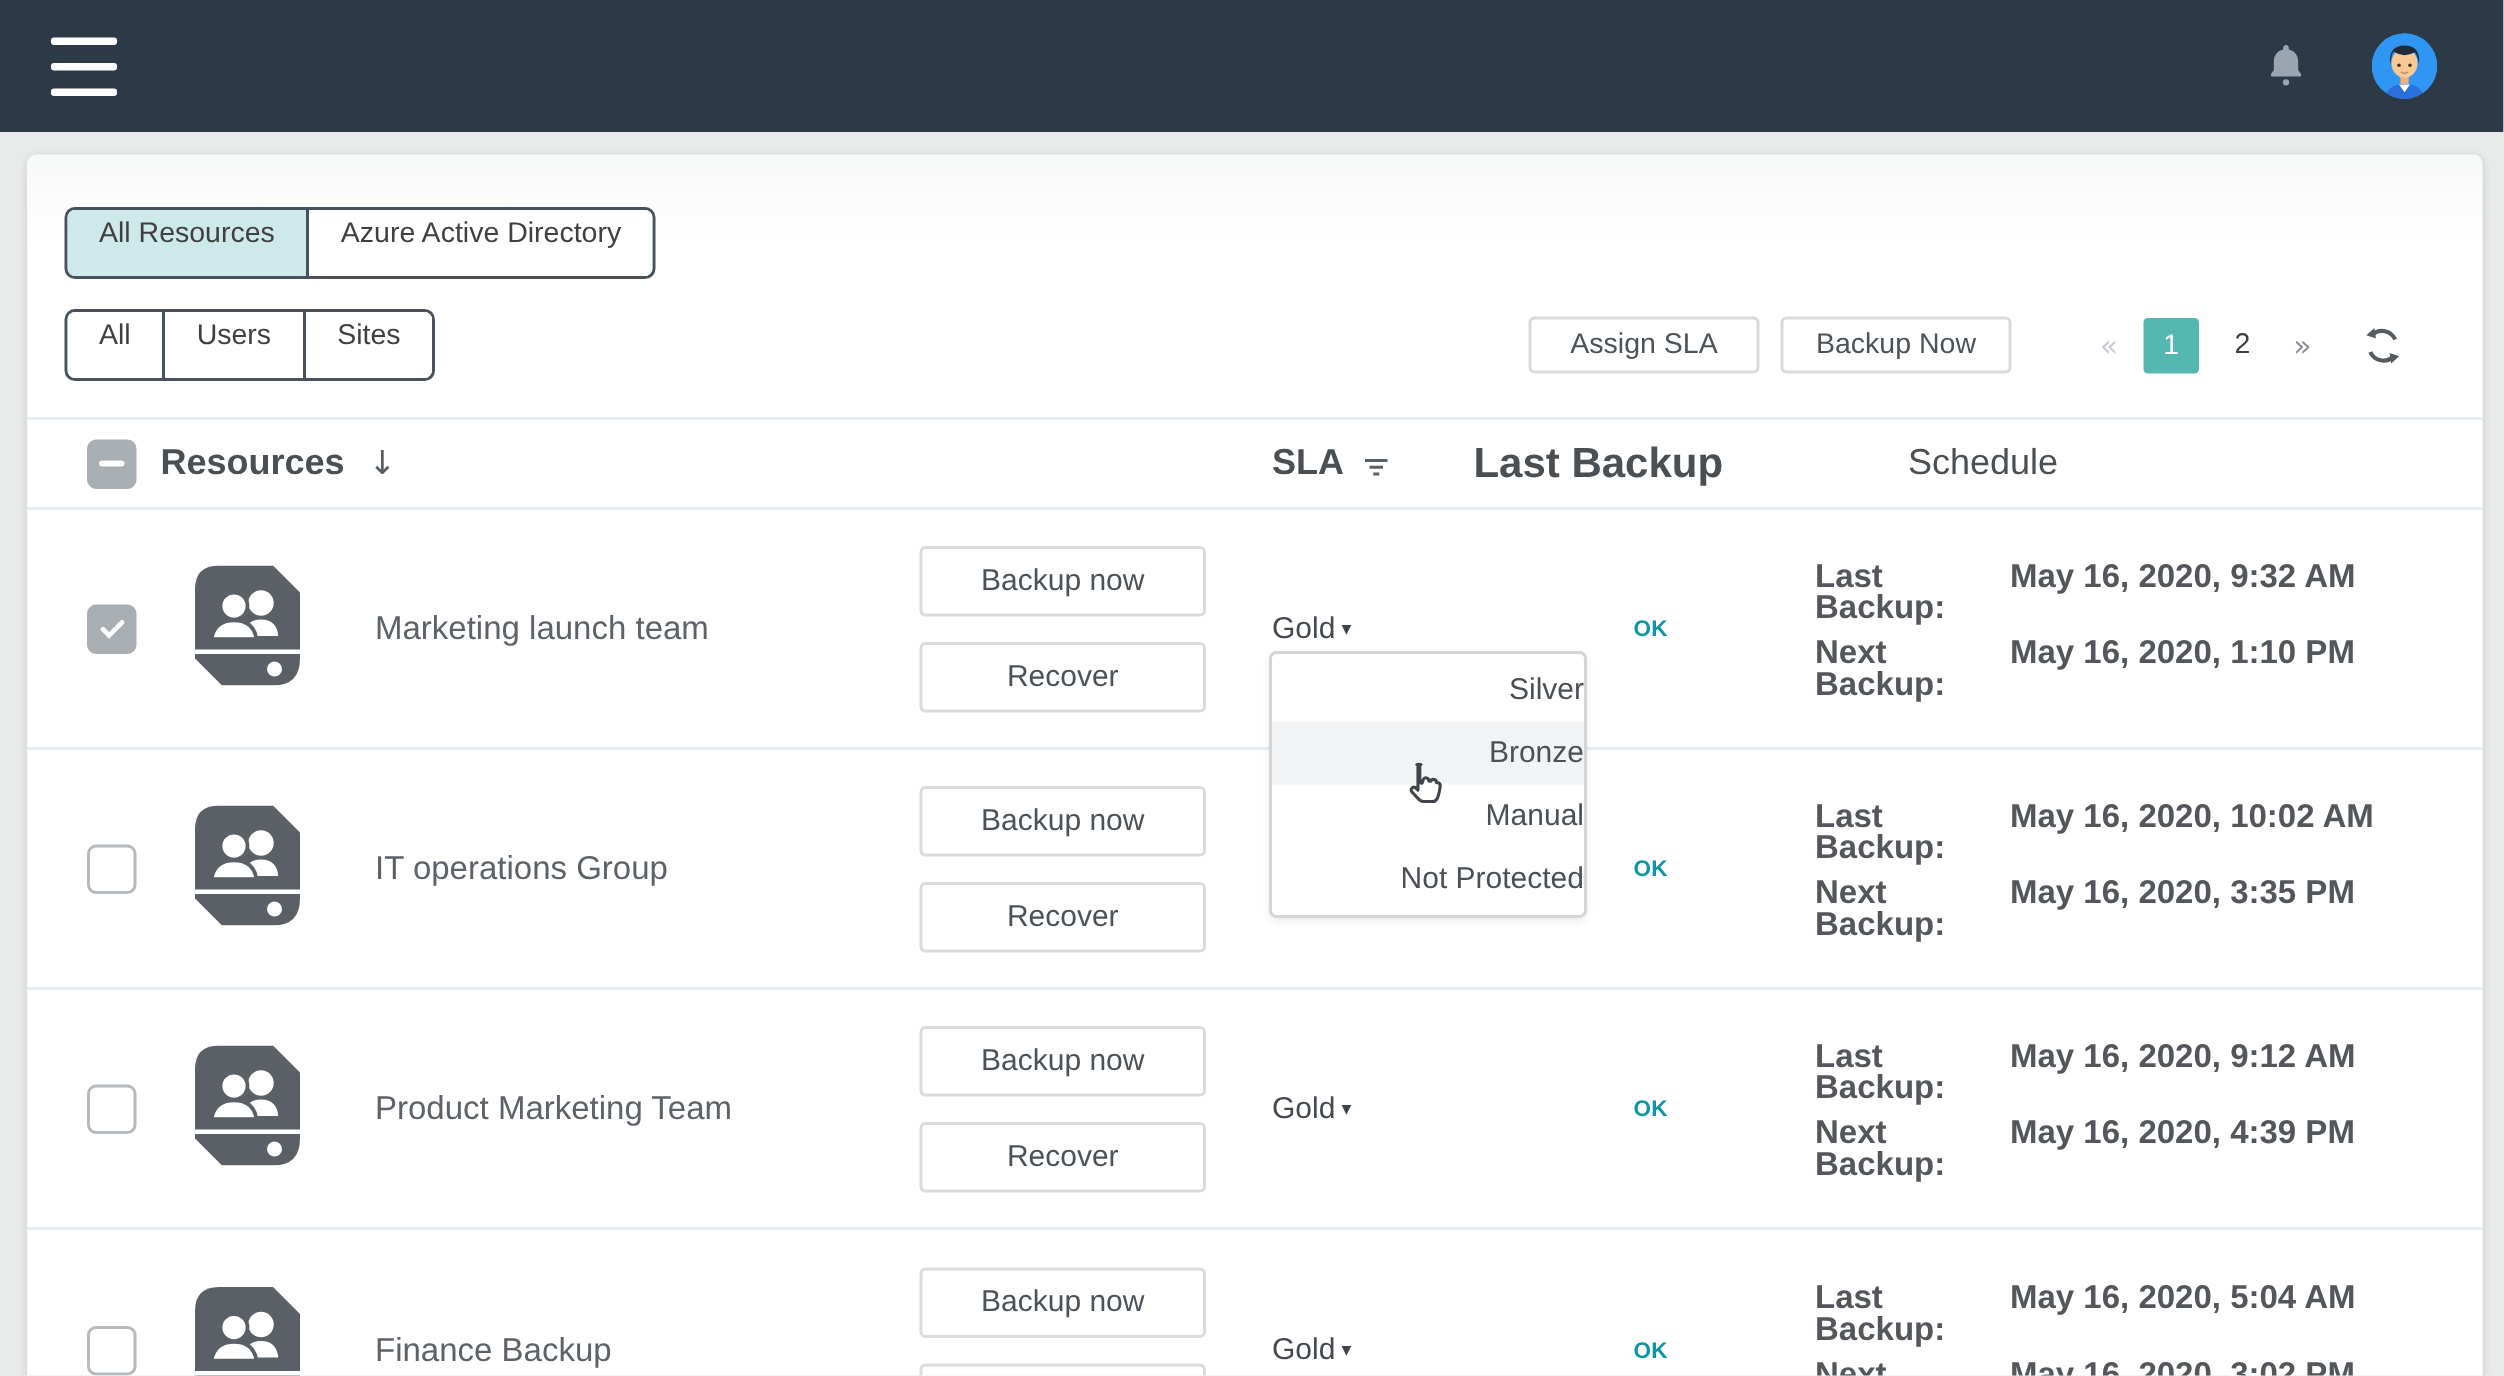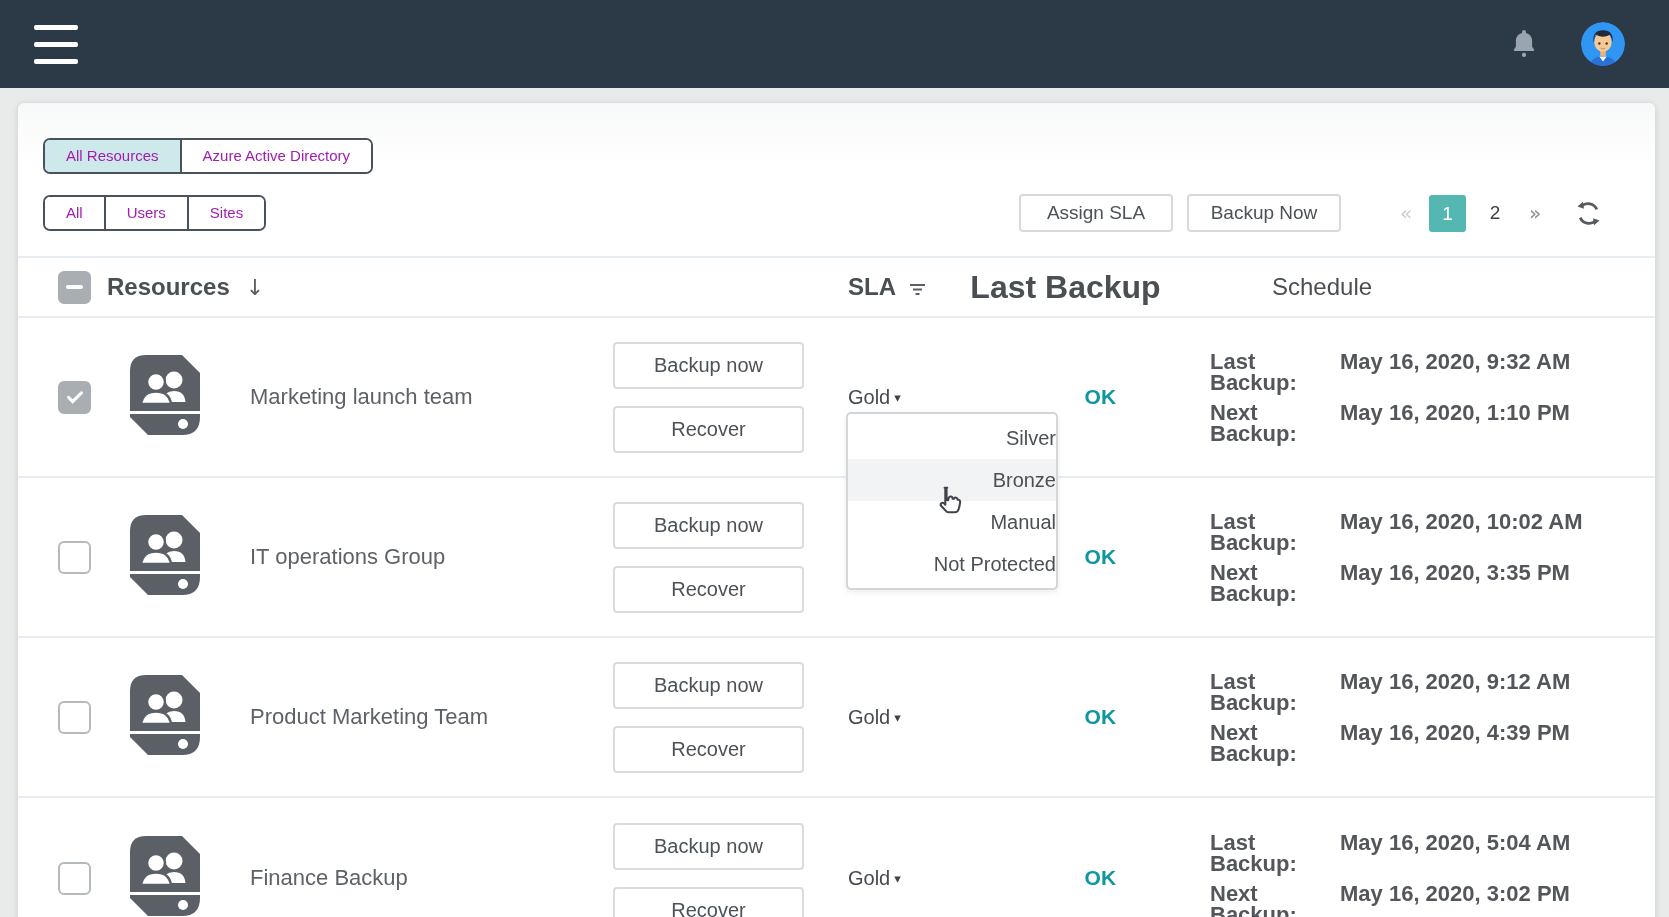--- a/index.html
+++ b/index.html
@@ -14,21 +14,21 @@
   .tb-spacer{flex:1;}
   .bell{width:30px;height:34px;margin-right:42px;}
   .avatar{width:44px;height:44px;border-radius:50%;overflow:hidden;margin-right:18px;}
 
   
   .card{margin:15px 14px 0 18px;background:linear-gradient(#f7f8f9,#ffffff 60px);border-radius:6px;
         box-shadow:0 1px 6px rgba(0,0,0,.14);padding-top:35px;height:1000px;box-sizing:border-box;}
 
   
   .tabgroup{display:inline-flex;border:2px solid #47525c;border-radius:7px;overflow:hidden;background:#fff;}
-  .tab{height:32px;line-height:32px;padding:0 21px;font-size:15px;color:#a21caf;background:#fff;cursor:pointer;white-space:nowrap;}
+  .tab{height:44px;line-height:32px;padding:0 21px;font-size:19px;color:#404040;background:#fff;cursor:pointer;white-space:nowrap;}
   .tab + .tab{border-left:2px solid #47525c;}
   .tab.sel{background:#cee9ea;}
   .row1tabs{margin-left:25px;}
 
   
   .toolrow{display:flex;align-items:center;margin:20px 52px 0 25px;}
   .toolrow .tb-spacer{flex:1;}
   .btn{height:38px;border:2px solid #d7d9db;border-radius:4px;background:#fff;color:#4b5258;
        font-size:19px;font-family:inherit;padding:0 10px;min-width:154px;cursor:pointer;}
   .btn + .btn{margin-left:14px;}
@@ -41,39 +41,39 @@
   .refresh{width:29px;height:29px;margin-left:22px;cursor:pointer;}
 
   
   .tbl{margin-top:24px;}
   .grid{display:grid;grid-template-columns:72px 120px 363px 235px 160px 185px 1fr;
         padding:0 40px;align-items:center;box-sizing:border-box;}
   .thead{height:62px;border-top:2px solid #e7edf2;border-bottom:2px solid #e7edf2;}
   .h-res{grid-column:2/5;margin-left:-23px;font-size:24px;font-weight:700;color:#4a4f54;display:flex;align-items:center;}
   .h-sort{font-weight:400;color:#585d62;font-size:22px;margin-left:16px;}
   .h-sla{font-size:24px;font-weight:700;color:#4a4f54;display:flex;align-items:center;}
-  .h-lb{font-size:32px;font-weight:700;color:#4a4f54;justify-self:center;margin-left:-70px;}
+  .h-lb{font-size:28px;font-weight:700;color:#4a4f54;justify-self:center;margin-left:-70px;}
   .h-sch{font-size:24px;font-weight:400;color:#4a4f54;margin-left:79px;}
   .filt{margin-left:13px;margin-top:4px;}
 
   .trow{height:160px;border-bottom:2px solid #e7edf2;position:relative;}
   .checkbox{width:33px;height:33px;border-radius:6px;border:2px solid #b5babe;background:#fff;box-sizing:border-box;
             display:flex;align-items:center;justify-content:center;cursor:pointer;}
   .checkbox.checked{background:#a9aeb3;border-color:#a9aeb3;}
   .checkbox.indet{background:#a9aeb3;border-color:#a9aeb3;}
   .indet .bar{width:17px;height:4px;background:#fff;border-radius:2px;}
   .grp{width:70px;height:80px;}
   .name{font-size:22px;color:#5d6268;}
   .actions{display:flex;flex-direction:column;gap:17px;}
   .rbtn{width:191px;height:47px;border:2px solid #d9dbdd;border-radius:4px;background:#fff;
         color:#4b5258;font-size:20px;font-family:inherit;cursor:pointer;}
   .sla-cell{position:relative;align-self:stretch;display:flex;align-items:center;}
   .sla-val{font-size:20px;color:#454a50;cursor:pointer;white-space:nowrap;}
   .caret{font-size:13px;color:#3f444a;margin-left:4px;vertical-align:2px;}
-  .status{justify-self:center;font-size:21px;font-weight:700;color:#0e96a3;letter-spacing:.3px;}
+  .status{justify-self:center;font-size:15px;font-weight:700;color:#0e96a3;letter-spacing:.3px;}
   .sched{margin-left:17px;display:grid;grid-template-columns:130px auto;row-gap:9px;
          font-size:22px;color:#53575c;line-height:21px;font-weight:bold;}
 
   
   .dd-panel{position:absolute;left:-2px;top:calc(50% + 15px);width:212px;background:#fff;
             border:2px solid #d2d6d9;border-radius:5px;box-shadow:0 2px 6px rgba(0,0,0,.08);
             padding:3px 0;z-index:40;box-sizing:border-box;text-align:right;}
   .dd-item{height:42px;line-height:42px;padding-left:42px;font-size:20px;color:#4b5055;cursor:pointer;}
   .dd-item.hov{background:#f2f3f5;}
   .cursor-hand{position:absolute;left:82px;top:68px;width:38px;height:38px;z-index:50;pointer-events:none;}

